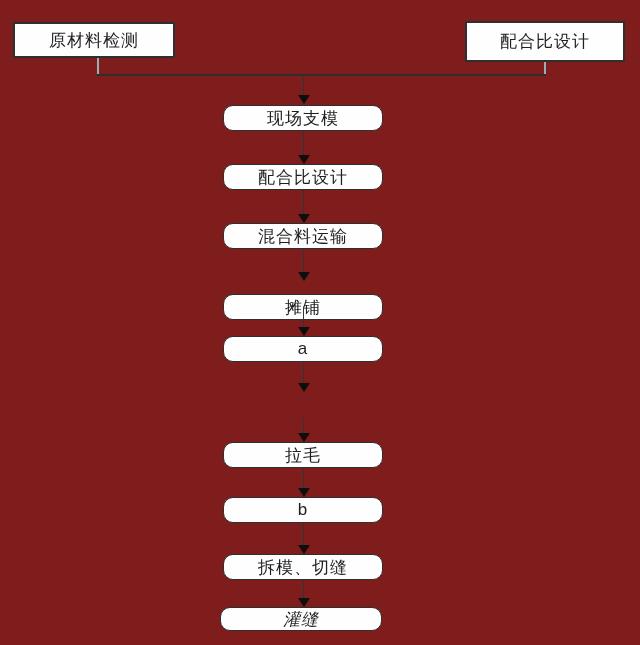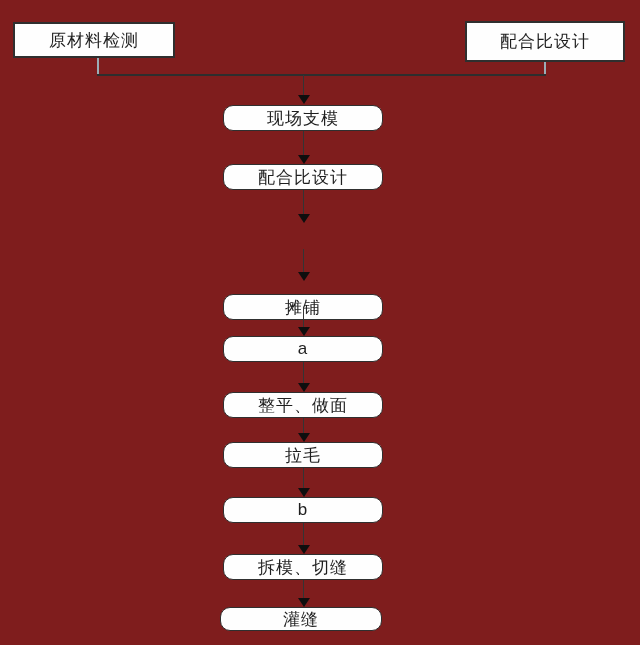--- a/index.html
+++ b/index.html
@@ -97,41 +97,41 @@
     <span class="head"></span>
   </div>
 
   <div class="node chain" style="top:164px;">配合比设计</div>
 
   <div class="arrow" style="top:190px; height:33px;">
     <span class="stem"></span>
     <span class="head"></span>
   </div>
 
+  <div class="node chain" style="top:223px;">混合料运输</div>
 
   <div class="arrow" style="top:249px; height:32px;">
     <span class="stem"></span>
     <span class="head"></span>
   </div>
 
   <div class="node chain" style="top:294px;">摊铺</div>
 
   <div class="arrow" style="top:307px; height:29px;">
     <span class="stem"></span>
     <span class="head"></span>
   </div>
 
   <div class="node chain" style="top:336px;">a</div>
 
   <div class="arrow" style="top:362px; height:30px;">
     <span class="stem"></span>
     <span class="head"></span>
   </div>
 
-  <div class="node chain" style="top:392px;">整平、做面</div>
 
   <div class="arrow" style="top:418px; height:24px;">
     <span class="stem"></span>
     <span class="head"></span>
   </div>
 
   <div class="node chain" style="top:442px;">拉毛</div>
 
   <div class="arrow" style="top:468px; height:29px;">
     <span class="stem"></span>
@@ -145,15 +145,15 @@
     <span class="head"></span>
   </div>
 
   <div class="node chain" style="top:554px;">拆模、切缝</div>
 
   <div class="arrow" style="top:580px; height:27px;">
     <span class="stem"></span>
     <span class="head"></span>
   </div>
 
-  <div class="node chain" style="top:607px; left:220px; width:162px; height:24px;">灌缝</div>
+  <div class="node chain" style="top:607px; left:220px; width:162px; height:24px;font-style:italic;">灌缝</div>
 
 </div>
 
 </body></html>

